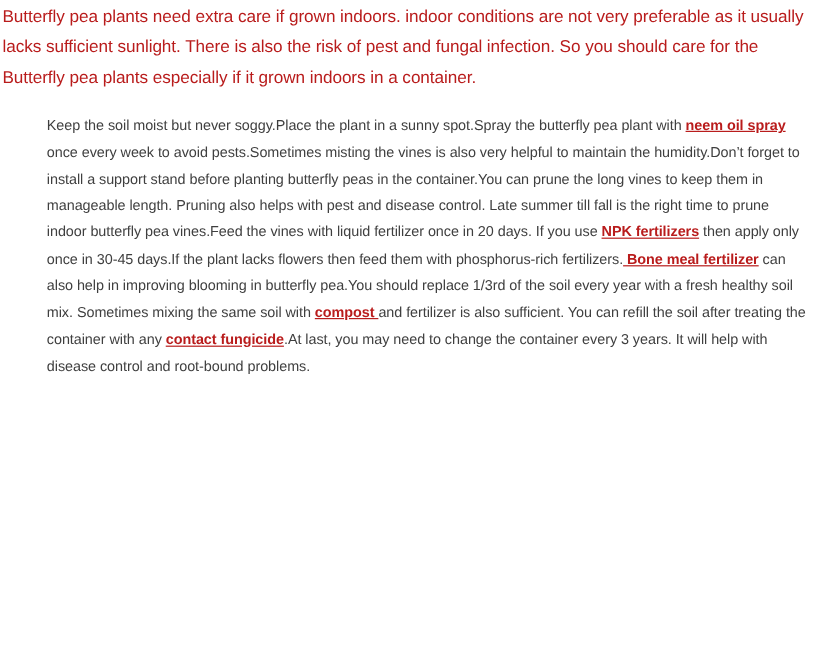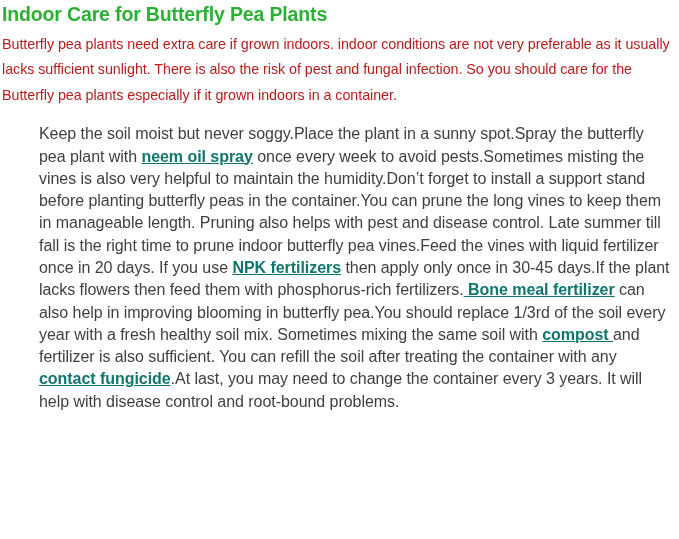--- a/index.html
+++ b/index.html
@@ -37,44 +37,43 @@
     color: #b91c1c;
     letter-spacing: -0.05px;
   }
   .care-list {
     margin: 15px 0 0 0;
     padding: 0 0 0 37px;
     list-style-position: outside;
     list-style-type: decimal;
   }
   .care-list > li {
-    font-size: 16px;
+    font-size: 12px;
     line-height: 22.3px;
     color: #3f3f3f;
     letter-spacing: -0.05px;
     margin: 0 0 8.2px 0;
     padding: 0;
   }
   .care-list > li::marker {
     color: #3f3f3f;
     font-size: 14.3px;
   }
   .inline-link {
-    color: #0f766e;
+    color: #b91c1c;
     font-weight: bold;
     text-underline-offset: 1px;
   }
   .li-text {
     display: inline;
   }
 </style>
 </head>
 <body>
 
 <div class="article">
 
-  <h1 class="article-title">Indoor Care for Butterfly Pea Plants</h1>
 
   <p class="intro-paragraph">Butterfly pea plants need extra care if grown indoors. indoor conditions are not very preferable as it usually lacks sufficient sunlight. There is also the risk of pest and fungal infection. So you should care for the Butterfly pea plants especially if it grown indoors in a container.</p>
 
   <ol class="care-list"><li class="li-text"><span>Keep the soil moist but never soggy.</span></li><li class="li-text"><span>Place the plant in a sunny spot.</span></li><li class="li-text"><span>Spray the butterfly pea plant with </span><a class="inline-link" href="#">neem oil spray</a><span> once every week to avoid pests.</span></li><li class="li-text"><span>Sometimes misting the vines is also very helpful to maintain the humidity.</span></li><li class="li-text"><span>Don’t forget to install a support stand before planting butterfly peas in the container.</span></li><li class="li-text"><span>You can prune the long vines to keep them in manageable length. Pruning also helps with pest and disease control. Late summer till fall is the right time to prune indoor butterfly pea vines.</span></li><li class="li-text"><span>Feed the vines with liquid fertilizer once in 20 days. If you use </span><a class="inline-link" href="#">NPK fertilizers</a><span> then apply only once in 30-45 days.</span></li><li class="li-text"><span>If the plant lacks flowers then feed them with phosphorus-rich fertilizers.</span><a class="inline-link" href="#"> Bone meal fertilizer</a><span> can also help in improving blooming in butterfly pea.</span></li><li class="li-text"><span>You should replace 1/3rd of the soil every year with a fresh healthy soil mix. Sometimes mixing the same soil with </span><a class="inline-link" href="#">compost </a><span>and fertilizer is also sufficient. You can refill the soil after treating the container with any </span><a class="inline-link" href="#">contact fungicide</a><span>.</span></li><li class="li-text"><span>At last, you may need to change the container every 3 years. It will help with disease control and root-bound problems.</span></li></ol>
 
 </div>
 
 </body></html>

